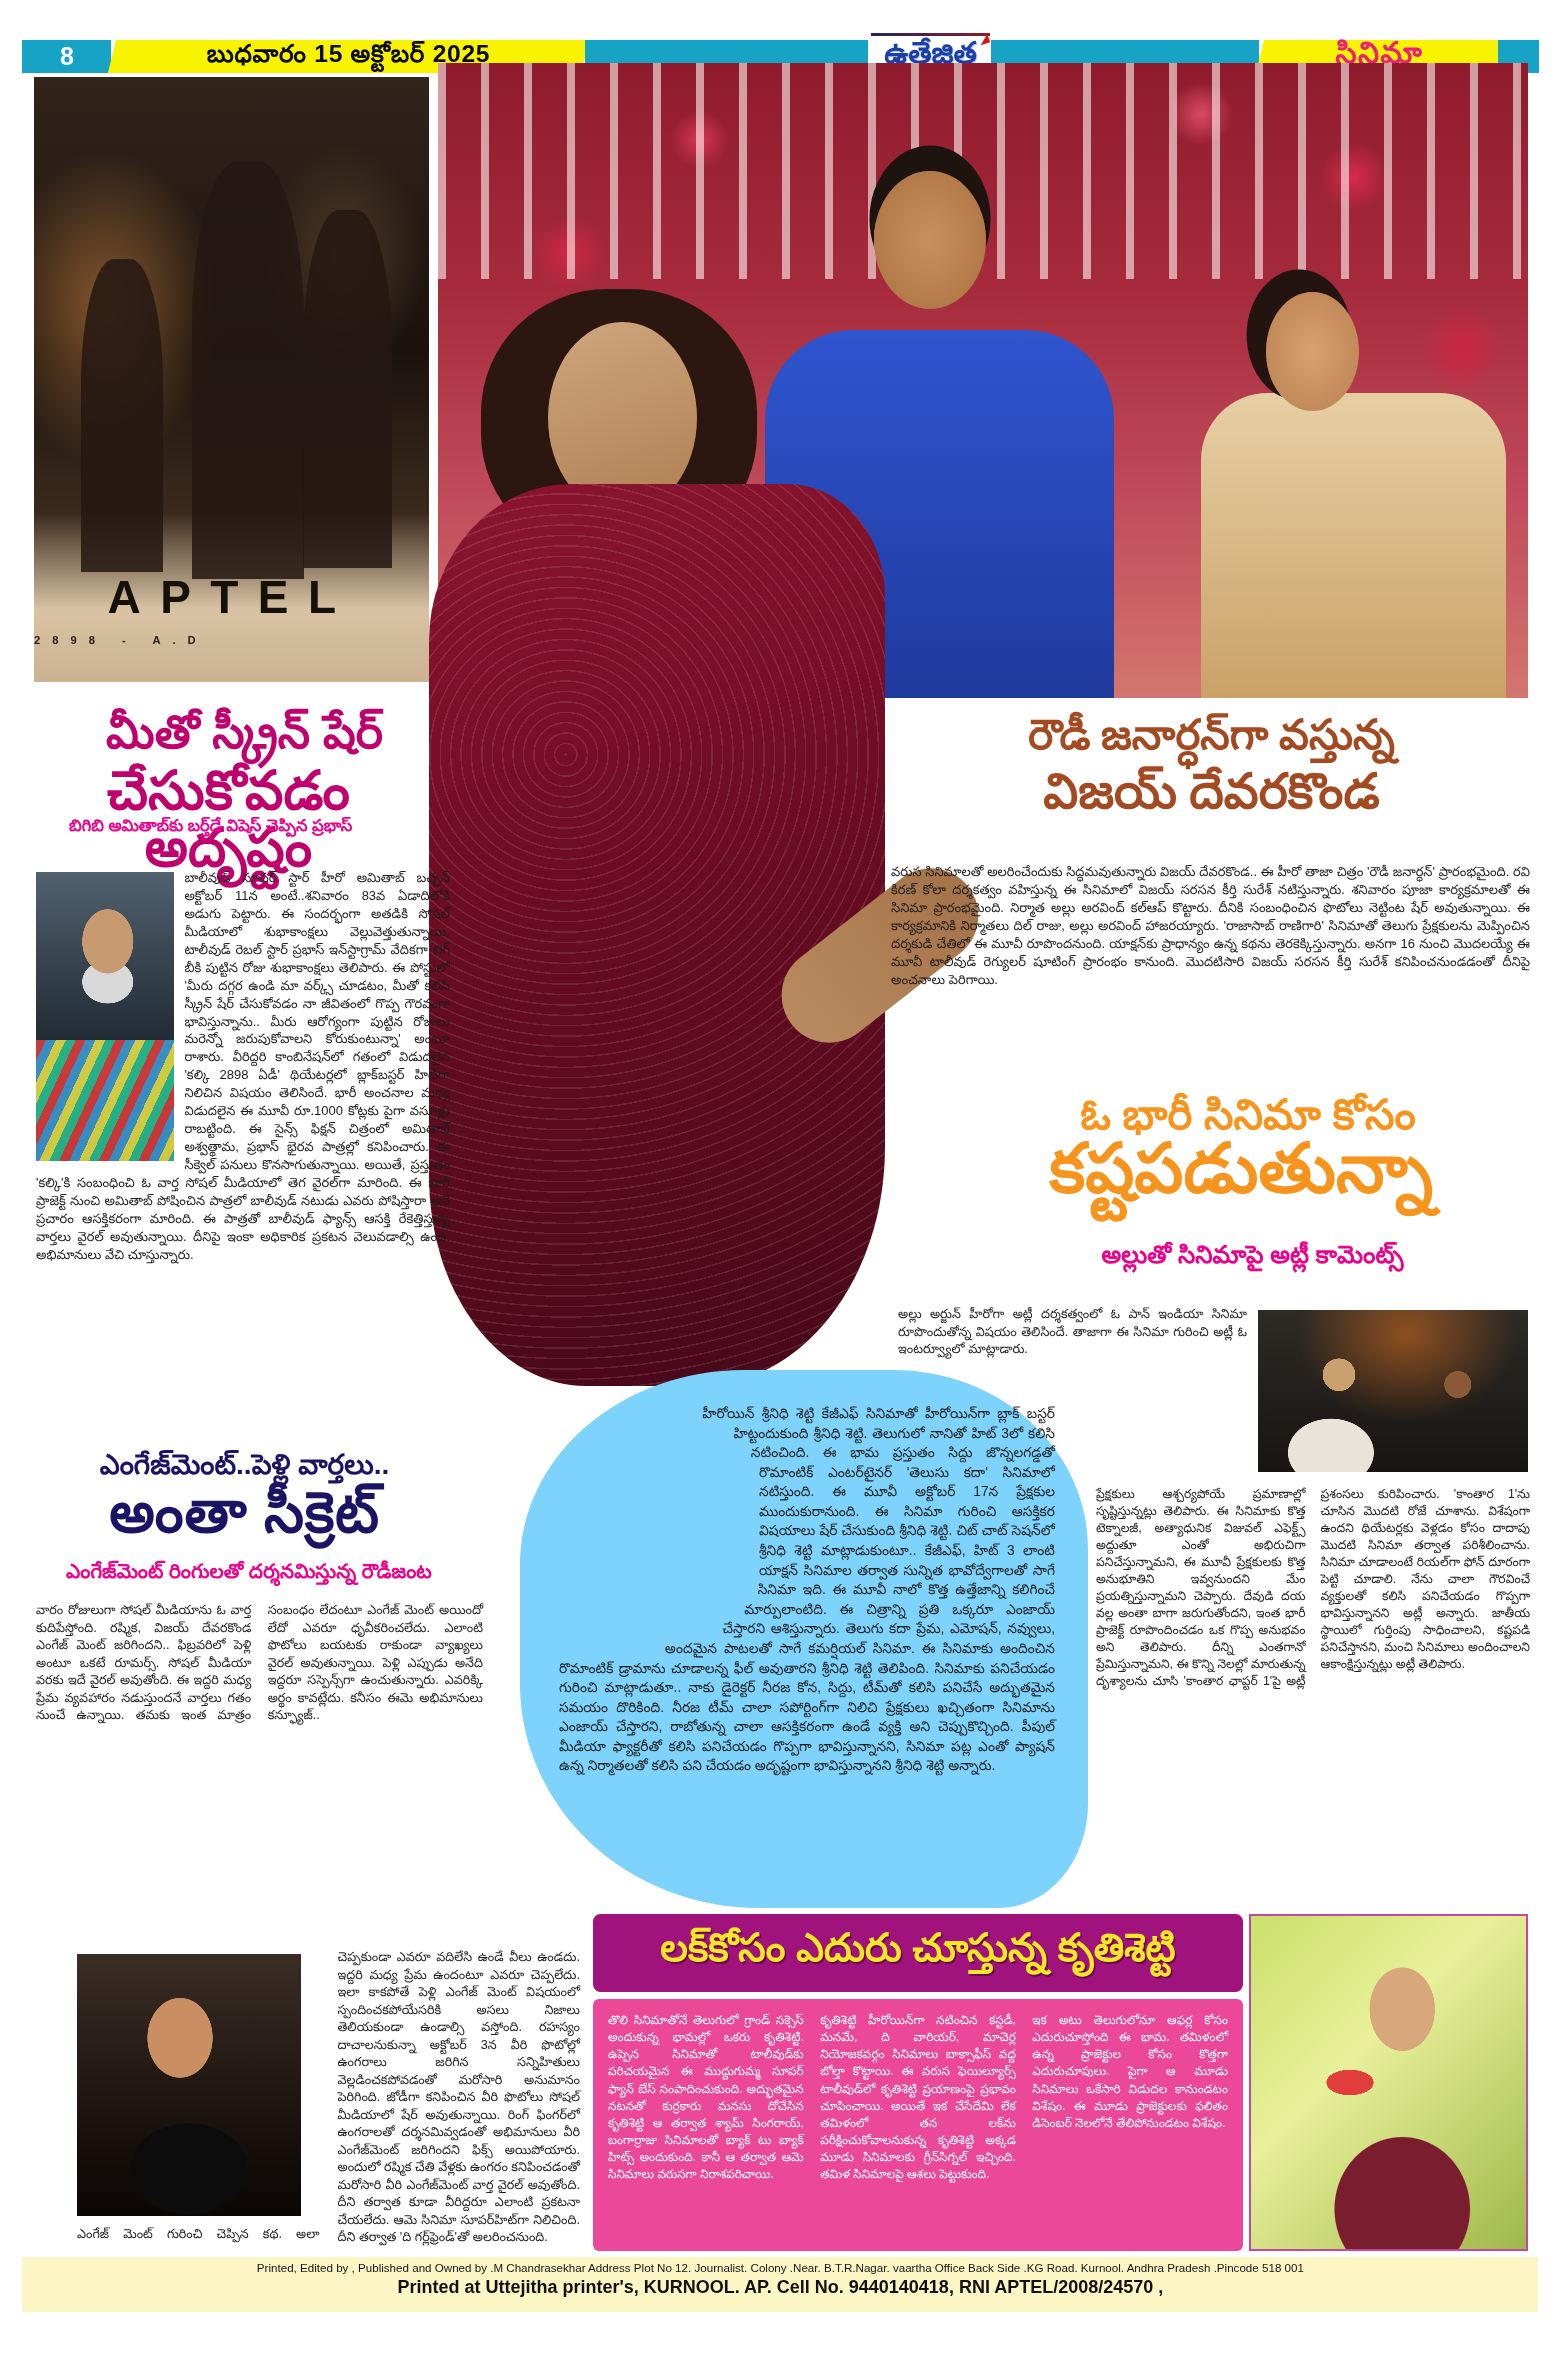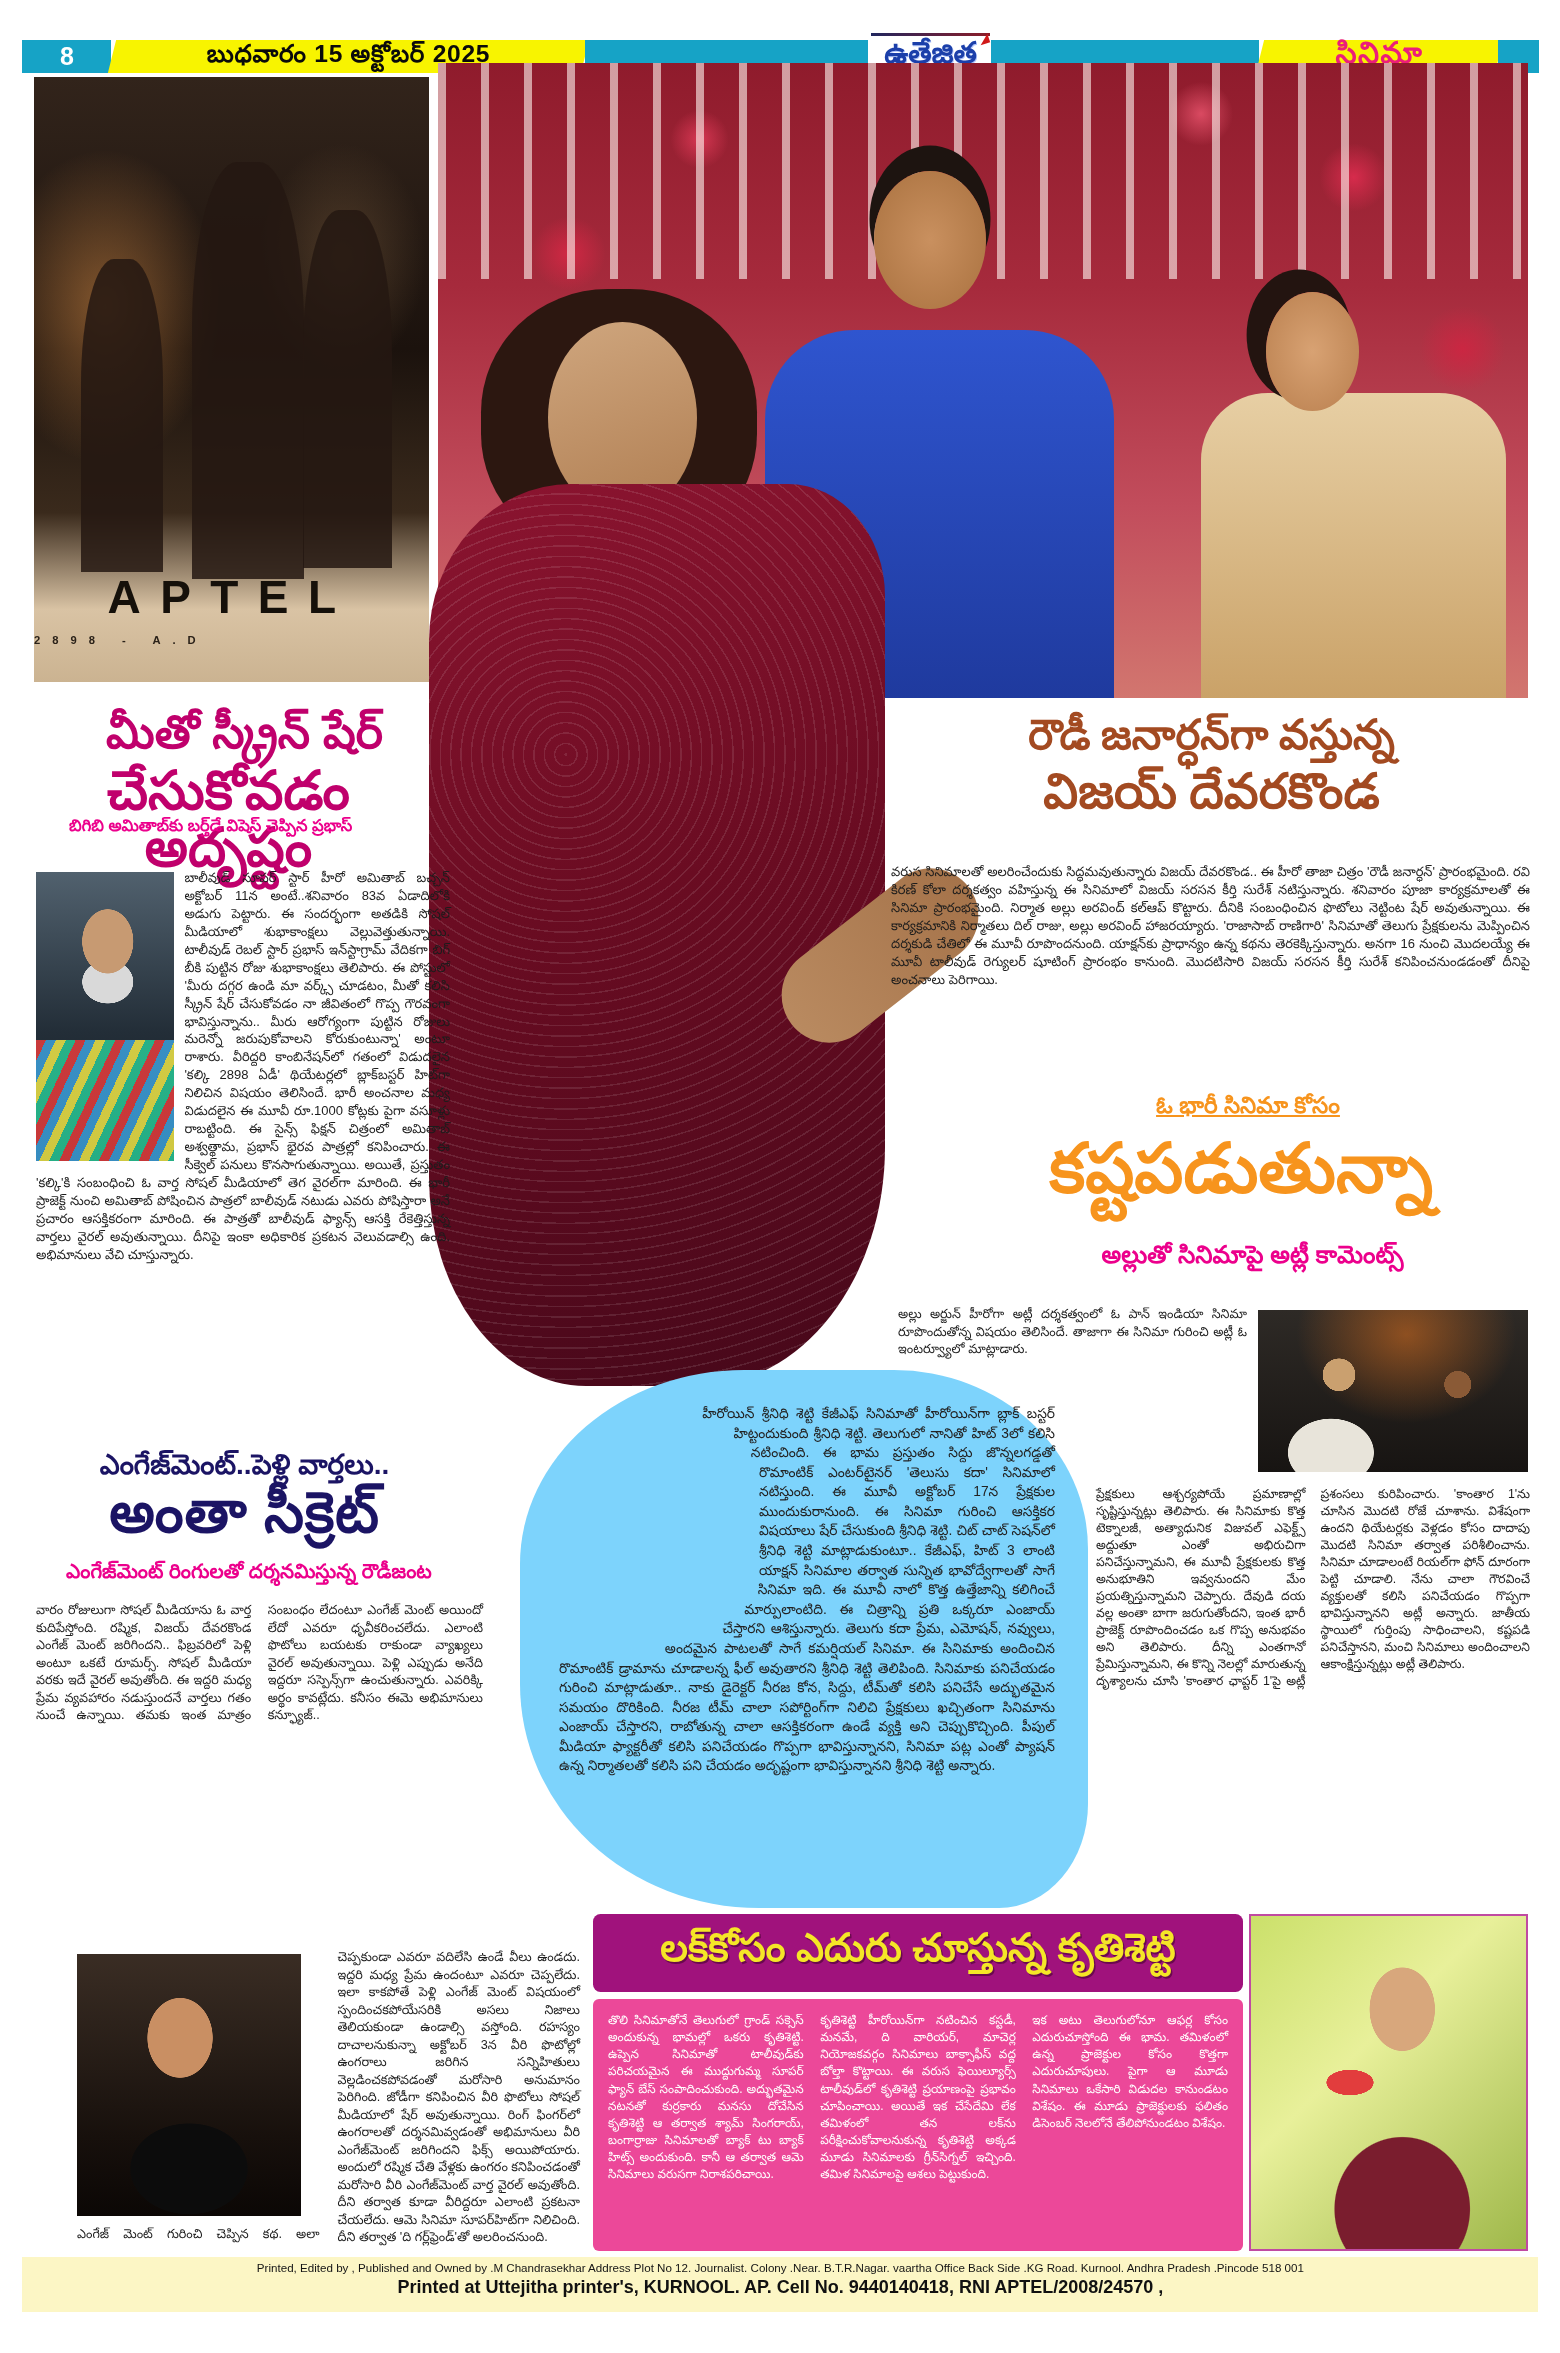--- a/index.html
+++ b/index.html
@@ -97,21 +97,21 @@
 
   .prabhas-h1{left:36px;top:708px;width:417px;font-size:46px;font-weight:800;}
   .prabhas-h2{left:20px;top:762px;width:417px;font-size:54px;font-weight:800;}
   .prabhas-sub{left:39px;top:817px;width:417px;font-size:16.4px;font-weight:700;text-align:left;padding-left:30px;}
   .prabhas-body{left:36px;top:869px;width:414px;height:580px;}
 
   .vijay-h1{left:917px;top:713px;width:589px;font-size:42px;font-weight:800;}
   .vijay-h2{left:917px;top:766px;width:589px;font-size:49px;font-weight:800;}
   .vijay-body{left:891px;top:863px;width:639px;height:221px;}
 
-  .atlee-kicker{left:991px;top:1093px;width:514px;font-size:23px;font-weight:800;text-decoration:underline;}
+  .atlee-kicker{left:991px;top:1093px;width:514px;font-size:42px;font-weight:800;}
   .atlee-headline{left:969px;top:1133px;width:544px;font-size:69px;font-weight:900;}
   .atlee-sub{left:999px;top:1242px;width:507px;font-size:24.6px;font-weight:700;}
   .atlee-body-top{left:898px;top:1306px;width:349px;height:176px;font-size:12.7px;}
   .atlee-body-bottom{left:1096px;top:1486px;width:434px;height:422px;font-size:12.3px;column-count:2;column-gap:15px;}
 
   .secret-kicker{left:36px;top:1450px;width:417px;font-size:28px;font-weight:800;}
   .secret-headline{left:36px;top:1483px;width:417px;font-size:57px;font-weight:900;letter-spacing:0.7px;}
   .secret-sub{left:22.4px;top:1561px;width:453px;font-size:20px;font-weight:700;}
   .secret-body-a{left:36px;top:1602px;width:447px;height:340px;column-count:2;column-gap:16.4px;font-size:12.7px;}
   .secret-body-b{left:36px;top:1949px;width:544px;height:300px;column-count:2;column-gap:18px;font-size:12.7px;padding-left:41px;}

